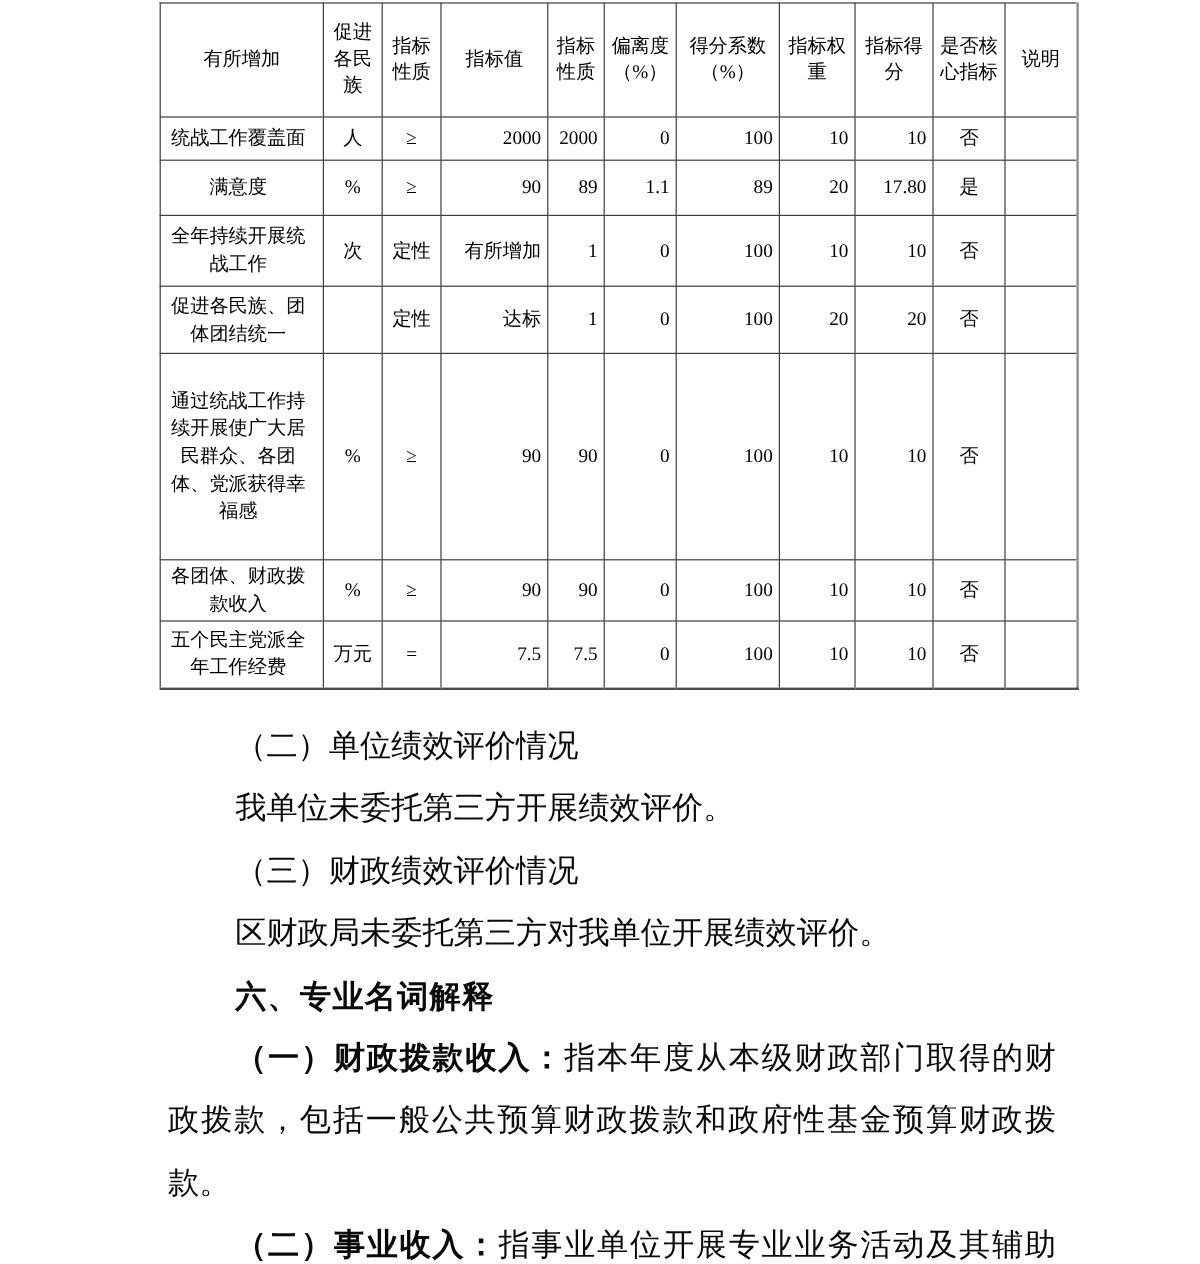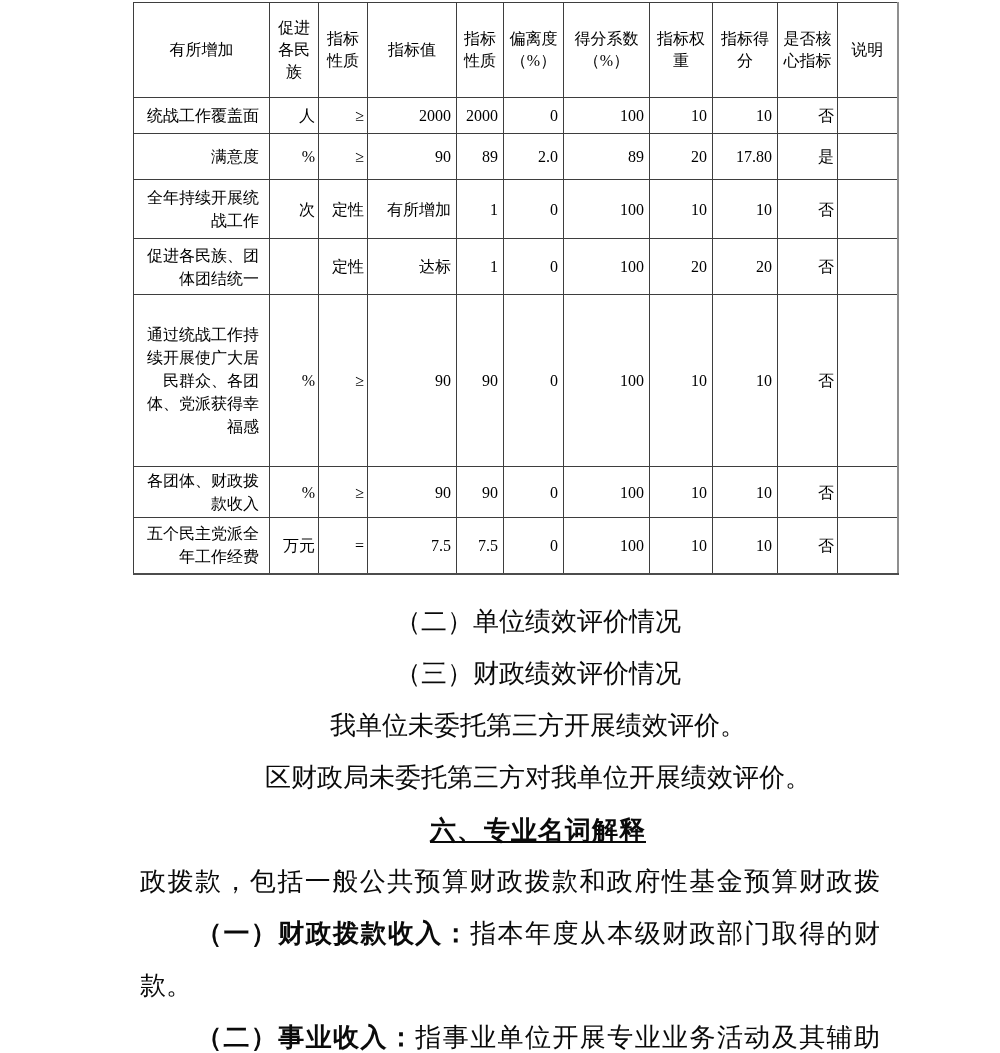--- a/index.html
+++ b/index.html
@@ -39,21 +39,21 @@
     line-break: strict;
     overflow: hidden;
   }
   .perf-table thead th {
     height: 90px;
     text-align: center;
     line-height: 22px;
     padding: 2px 1px;
   }
   .perf-table td.ca-r { text-align: right; padding-right: 5px; }
-  .perf-table td.ca-l { text-align: right;  padding-left: 3px; margin-left: 36px;  }
+  .perf-table td.ca-l { text-align: center;  padding-left: 3px; margin-left: 36px;  }
   .perf-table td.c0   { padding: 2px 10px 2px 4px; }
   .perf-table th:last-child, .perf-table td:last-child {
     border-right: 2px solid var(--table-outer, #8f8f8f);
   }
   .perf-table tbody tr:last-child td {
     border-bottom: 2px solid #4c4c4c;
   }
 
   
   .text-block {
@@ -62,31 +62,30 @@
     top: 596px;
     width: 740px;
     font-size: 26px;
     color: #0a0a0a;
   }
   .line {
     height: 52px;
     line-height: 52px;
     white-space: nowrap;
   }
-  .indent { padding-left: 56px; text-align: center; }
+  .indent { padding-left: 56px; }
   .stretch {
     white-space: normal;
     text-align: justify;
     text-align-last: justify;
   }
   .hei {
     font-family: "Liberation Sans", "DejaVu Sans", sans-serif;
     font-weight: bold;
     letter-spacing: 1px;
-    text-decoration: underline;
   }
   .lead { font-weight: bold; }
 </style>
 </head>
 <body>
 
 <div class="page">
 
   <table class="perf-table">
     <colgroup>
@@ -130,21 +129,21 @@
           <td class="ca-r">10</td>
           <td class="ca-l">否</td>
           <td class="ca-l"></td>
         </tr>
         <tr style="height: 46px;">
           <td class="ca-l c0">满意度</td>
           <td class="ca-l">%</td>
           <td class="ca-l">≥</td>
           <td class="ca-r">90</td>
           <td class="ca-r">89</td>
-          <td class="ca-r">2.0</td>
+          <td class="ca-r">1.1</td>
           <td class="ca-r">89</td>
           <td class="ca-r">20</td>
           <td class="ca-r">17.80</td>
           <td class="ca-l">是</td>
           <td class="ca-l"></td>
         </tr>
         <tr style="height: 59px;">
           <td class="ca-l c0">全年持续开展统战工作</td>
           <td class="ca-l">次</td>
           <td class="ca-l">定性</td>
@@ -207,23 +206,23 @@
           <td class="ca-r">10</td>
           <td class="ca-r">10</td>
           <td class="ca-l">否</td>
           <td class="ca-l"></td>
         </tr>
       </tbody>
   </table>
 
   <div class="text-block">
     <div class="line indent">（二）单位绩效评价情况</div>
+    <div class="line indent">我单位未委托第三方开展绩效评价。</div>
     <div class="line indent">（三）财政绩效评价情况</div>
-    <div class="line indent">我单位未委托第三方开展绩效评价。</div>
     <div class="line indent">区财政局未委托第三方对我单位开展绩效评价。</div>
     <div class="line indent hei">六、专业名词解释</div>
+    <div class="line indent stretch"><span class="lead">（一）财政拨款收入：</span><span>指本年度从本级财政部门取得的财</span></div>
     <div class="line stretch">政拨款，包括一般公共预算财政拨款和政府性基金预算财政拨</div>
-    <div class="line indent stretch"><span class="lead">（一）财政拨款收入：</span><span>指本年度从本级财政部门取得的财</span></div>
     <div class="line">款。</div>
     <div class="line indent stretch"><span class="lead">（二）事业收入：</span><span>指事业单位开展专业业务活动及其辅助</span></div>
   </div>
 
 </div>
 
 </body></html>

